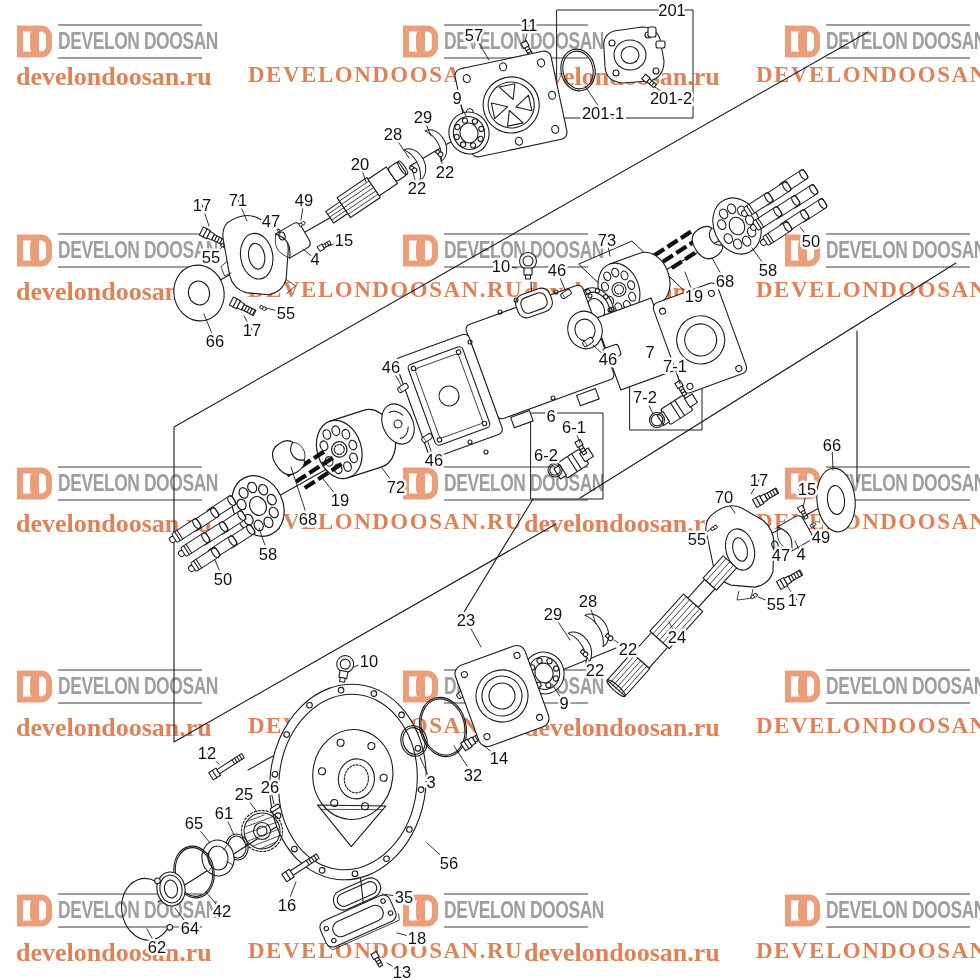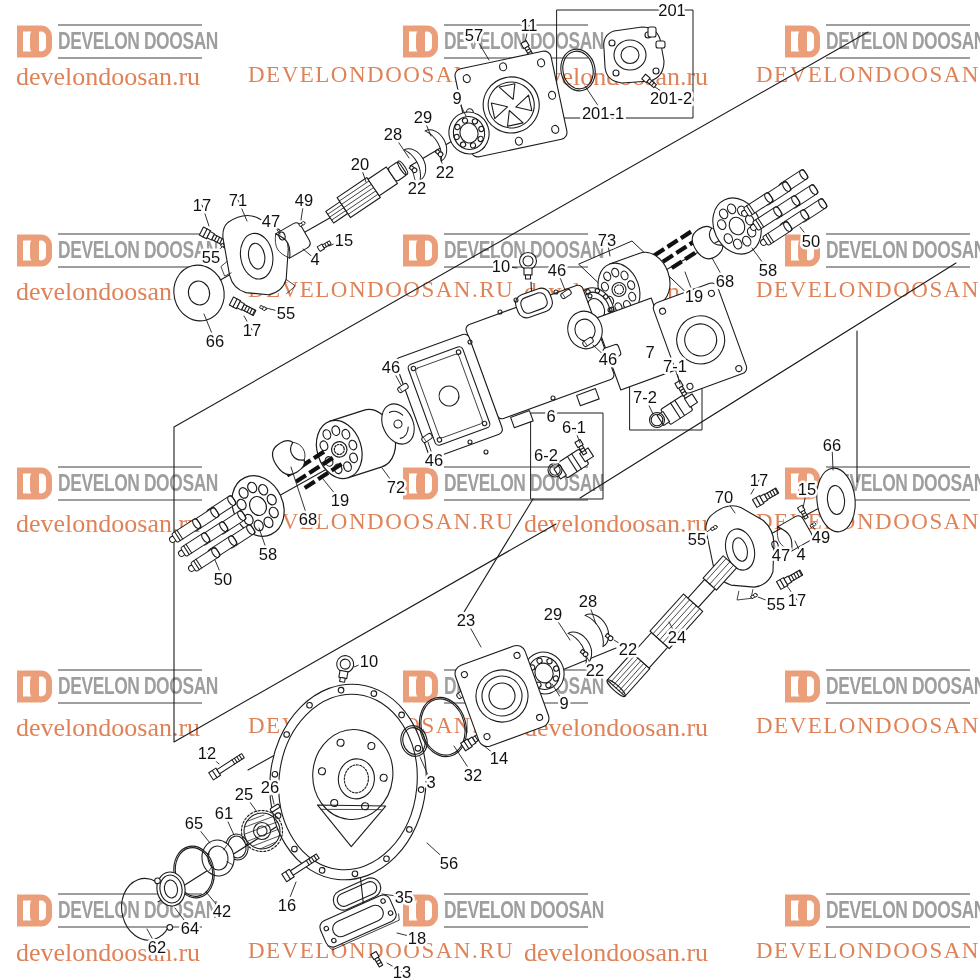--- a/index.html
+++ b/index.html
@@ -5,21 +5,21 @@
   html,body{margin:0;padding:0;background:#fff;}
   #stage{position:relative;width:980px;height:980px;background:#fff;overflow:hidden;
          font-family:"Liberation Sans",sans-serif;}
   
   #wm{position:absolute;inset:0;z-index:1;}
   .wm-logo{position:absolute;display:flex;gap:6px;}
   .wm-word{border-top:2.5px solid #9e9e9e;border-bottom:2.5px solid #9e9e9e;width:144px;height:31px;
            display:flex;align-items:center;overflow:visible;}
   .wm-word span{display:inline-block;font-weight:bold;font-size:23.5px;line-height:1;color:#9e9e9e;
            letter-spacing:-.5px;white-space:nowrap;transform:scaleX(.74);transform-origin:0 50%;}
-  .wm-url{position:absolute;font-family:"Liberation Serif",serif;font-weight:normal;white-space:nowrap;}
+  .wm-url{position:absolute;font-family:"Liberation Serif",serif;font-weight:bold;white-space:nowrap;}
   .wm-url.lower{font-size:26px;letter-spacing:0;}
   .wm-url.upper{font-size:23px;letter-spacing:1.5px;}
   
   #diagram{position:absolute;inset:0;z-index:2;}
   #diagram *{stroke:#1c1c1c;stroke-width:1.1;stroke-linecap:round;stroke-linejoin:round;fill:none;}
   #diagram .pw{fill:#ffffff;}
   #diagram .thin{stroke-width:.75;}
   #diagram .box{stroke-width:1;fill:none;}
   #diagram .spring line{stroke:#111;stroke-width:4.2;stroke-linecap:butt;}
   #diagram .ldr{stroke-width:.9;}

